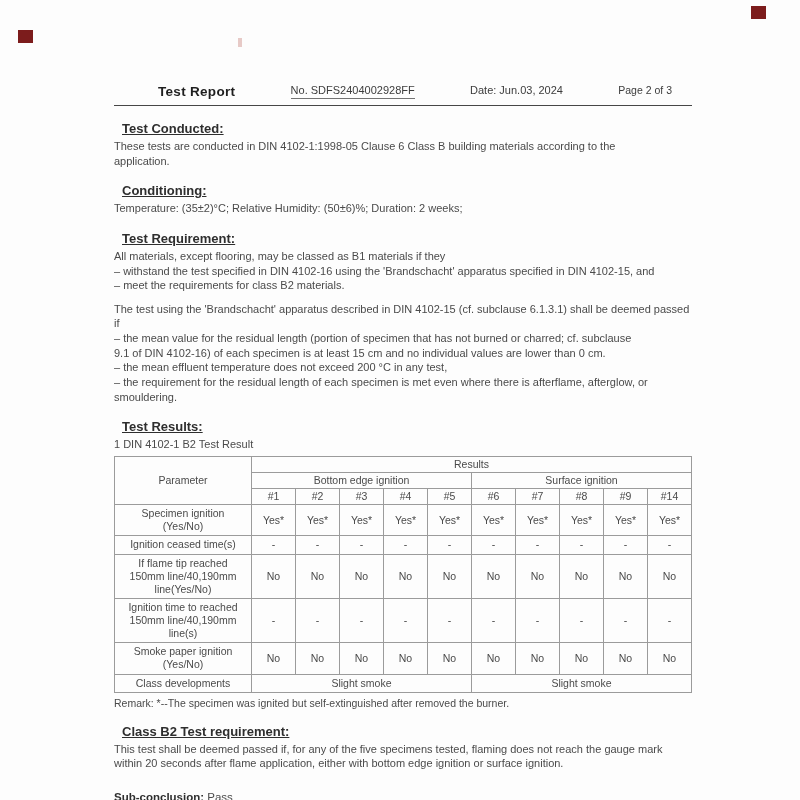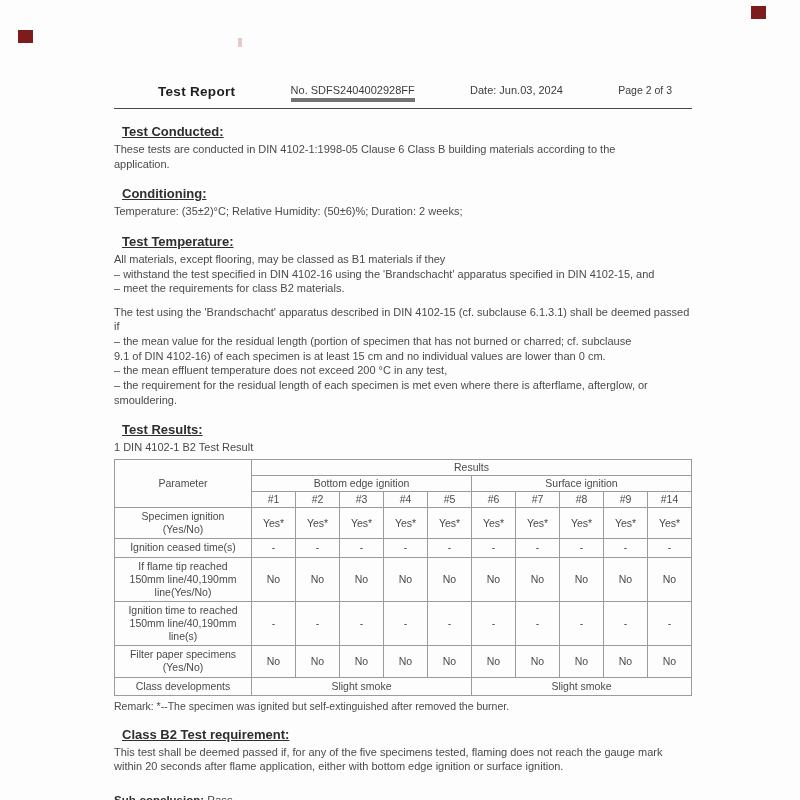--- a/index.html
+++ b/index.html
@@ -14,21 +14,21 @@
   }
   .corner-mark { position: absolute; width: 15px; height: 13px; background: #7c1c1c; }
   .mark-tl { left: 18px; top: 30px; }
   .mark-tr { left: 751px; top: 6px; }
   .scan-artifact { position: absolute; left: 238px; top: 38px; width: 4px; height: 9px; background: #d9a8a4; opacity: .6; }
 
   .content { position: absolute; left: 114px; top: 84px; width: 578px; }
 
   .doc-header { display: flex; justify-content: space-between; align-items: flex-start; padding: 0 20px 0 44px; }
   .doc-title { font-size: 13.5px; font-weight: bold; color: #1f1f1f; letter-spacing: .3px; }
-  .report-no { font-size: 11px; color: #3c3c3c; border-bottom: 4px solid #737373; padding-bottom: 2px; }
+  .report-no { font-size: 11px; color: #3c3c3c; border-bottom: 1px solid #737373; padding-bottom: 2px; }
   .date-label { font-size: 11px; color: #3c3c3c; }
   .page-label { font-size: 10.5px; color: #3c3c3c; }
 
   .rule { border-top: 1.5px solid #474747; margin-top: 6px; }
 
   .banner { text-align: center; margin-top: 7px; font-size: 11px; font-weight: bold; color: #333; letter-spacing: .6px; }
   .banner span { border-bottom: 1px solid #474747; padding: 0 6px 2px; }
 
   .sec-heading { font-weight: bold; font-size: 13px; color: #2e2e2e; text-decoration: underline; margin-top: 15px; margin-left: 8px; }
   .sec-body { font-size: 11px; line-height: 1.33; margin-top: 3px; white-space: pre-line; color: #4a4a4a; }
@@ -74,21 +74,21 @@
     <div class="rule"></div>
 
 
     <div class="sec-heading">Test Conducted:</div>
     <div class="sec-body">These tests are conducted in DIN 4102-1:1998-05 Clause 6 Class B building materials according to the
 application.</div>
 
     <div class="sec-heading">Conditioning:</div>
     <div class="sec-body">Temperature: (35±2)°C; Relative Humidity: (50±6)%; Duration: 2 weeks;</div>
 
-    <div class="sec-heading">Test Temperature:</div>
+    <div class="sec-heading">Test Requirement:</div>
     <div class="sec-body">All materials, except flooring, may be classed as B1 materials if they
 – withstand the test specified in DIN 4102-16 using the 'Brandschacht' apparatus specified in DIN 4102-15, and
 – meet the requirements for class B2 materials.</div>
     <div class="sec-body gap-sm">The test using the 'Brandschacht' apparatus described in DIN 4102-15 (cf. subclause 6.1.3.1) shall be deemed passed
 if
 – the mean value for the residual length (portion of specimen that has not burned or charred; cf. subclause
 9.1 of DIN 4102-16) of each specimen is at least 15 cm and no individual values are lower than 0 cm.
 – the mean effluent temperature does not exceed 200 °C in any test,
 – the requirement for the residual length of each specimen is met even where there is afterflame, afterglow, or
 smouldering.</div>
@@ -184,21 +184,21 @@
             <td>-</td>
             <td>-</td>
             <td>-</td>
             <td>-</td>
             <td>-</td>
             <td>-</td>
             <td>-</td>
             <td>-</td>
           </tr>
           <tr>
-            <td>Filter paper specimens
+            <td>Smoke paper ignition
 (Yes/No)</td>
             <td>No</td>
             <td>No</td>
             <td>No</td>
             <td>No</td>
             <td>No</td>
             <td>No</td>
             <td>No</td>
             <td>No</td>
             <td>No</td>

